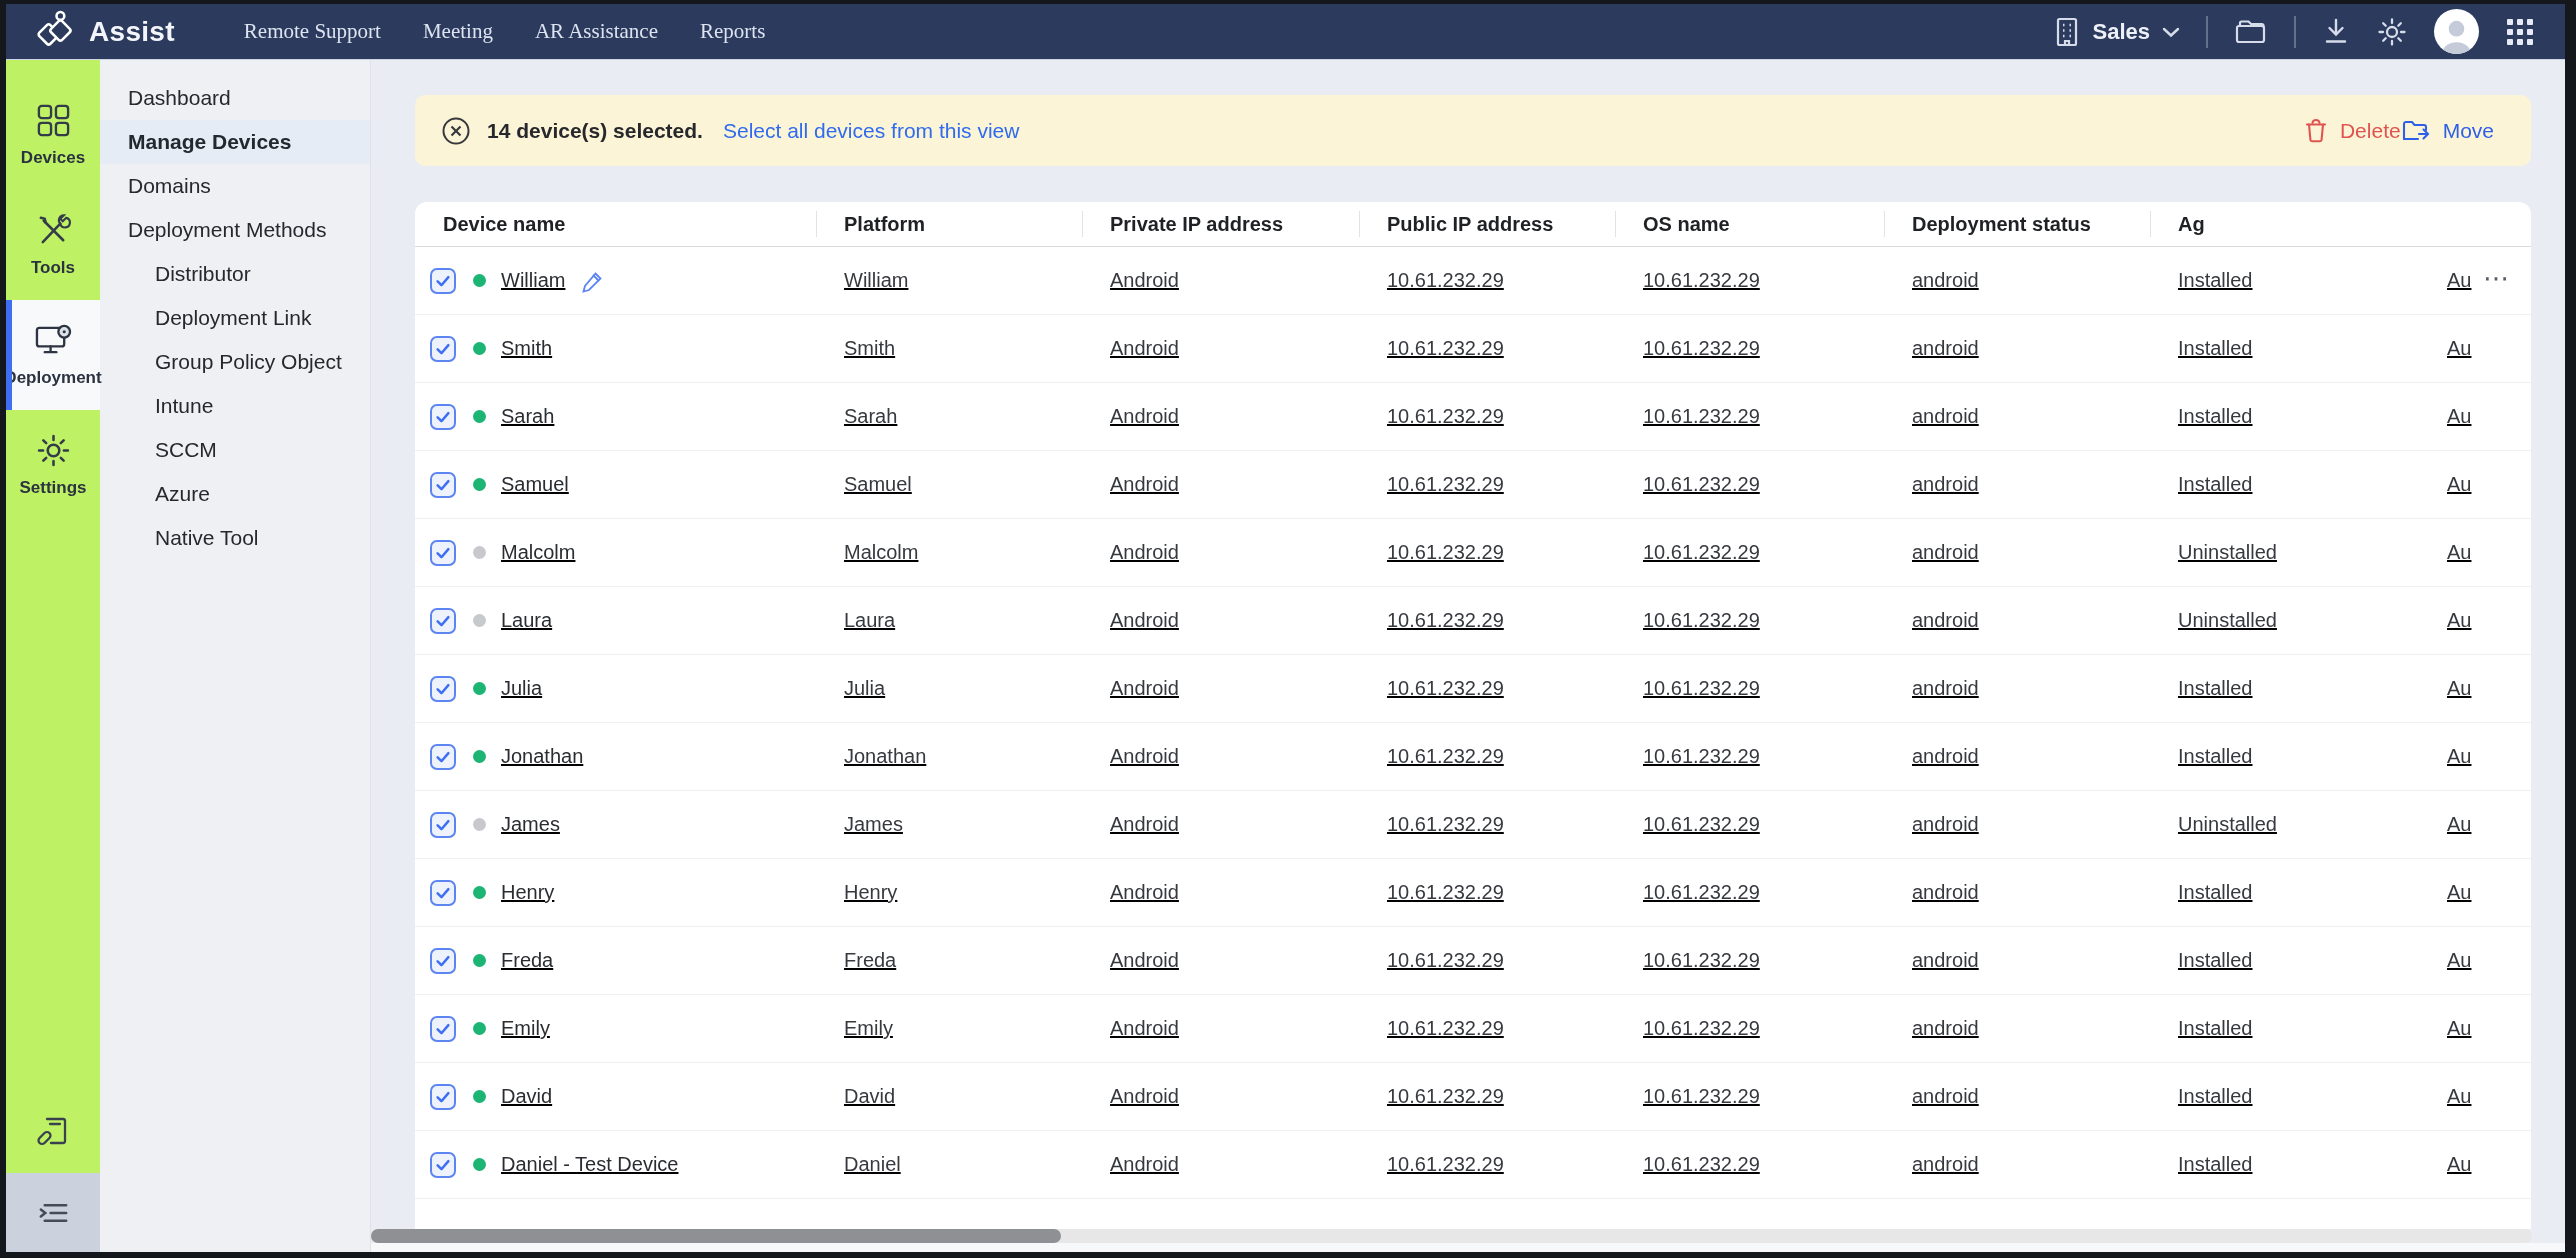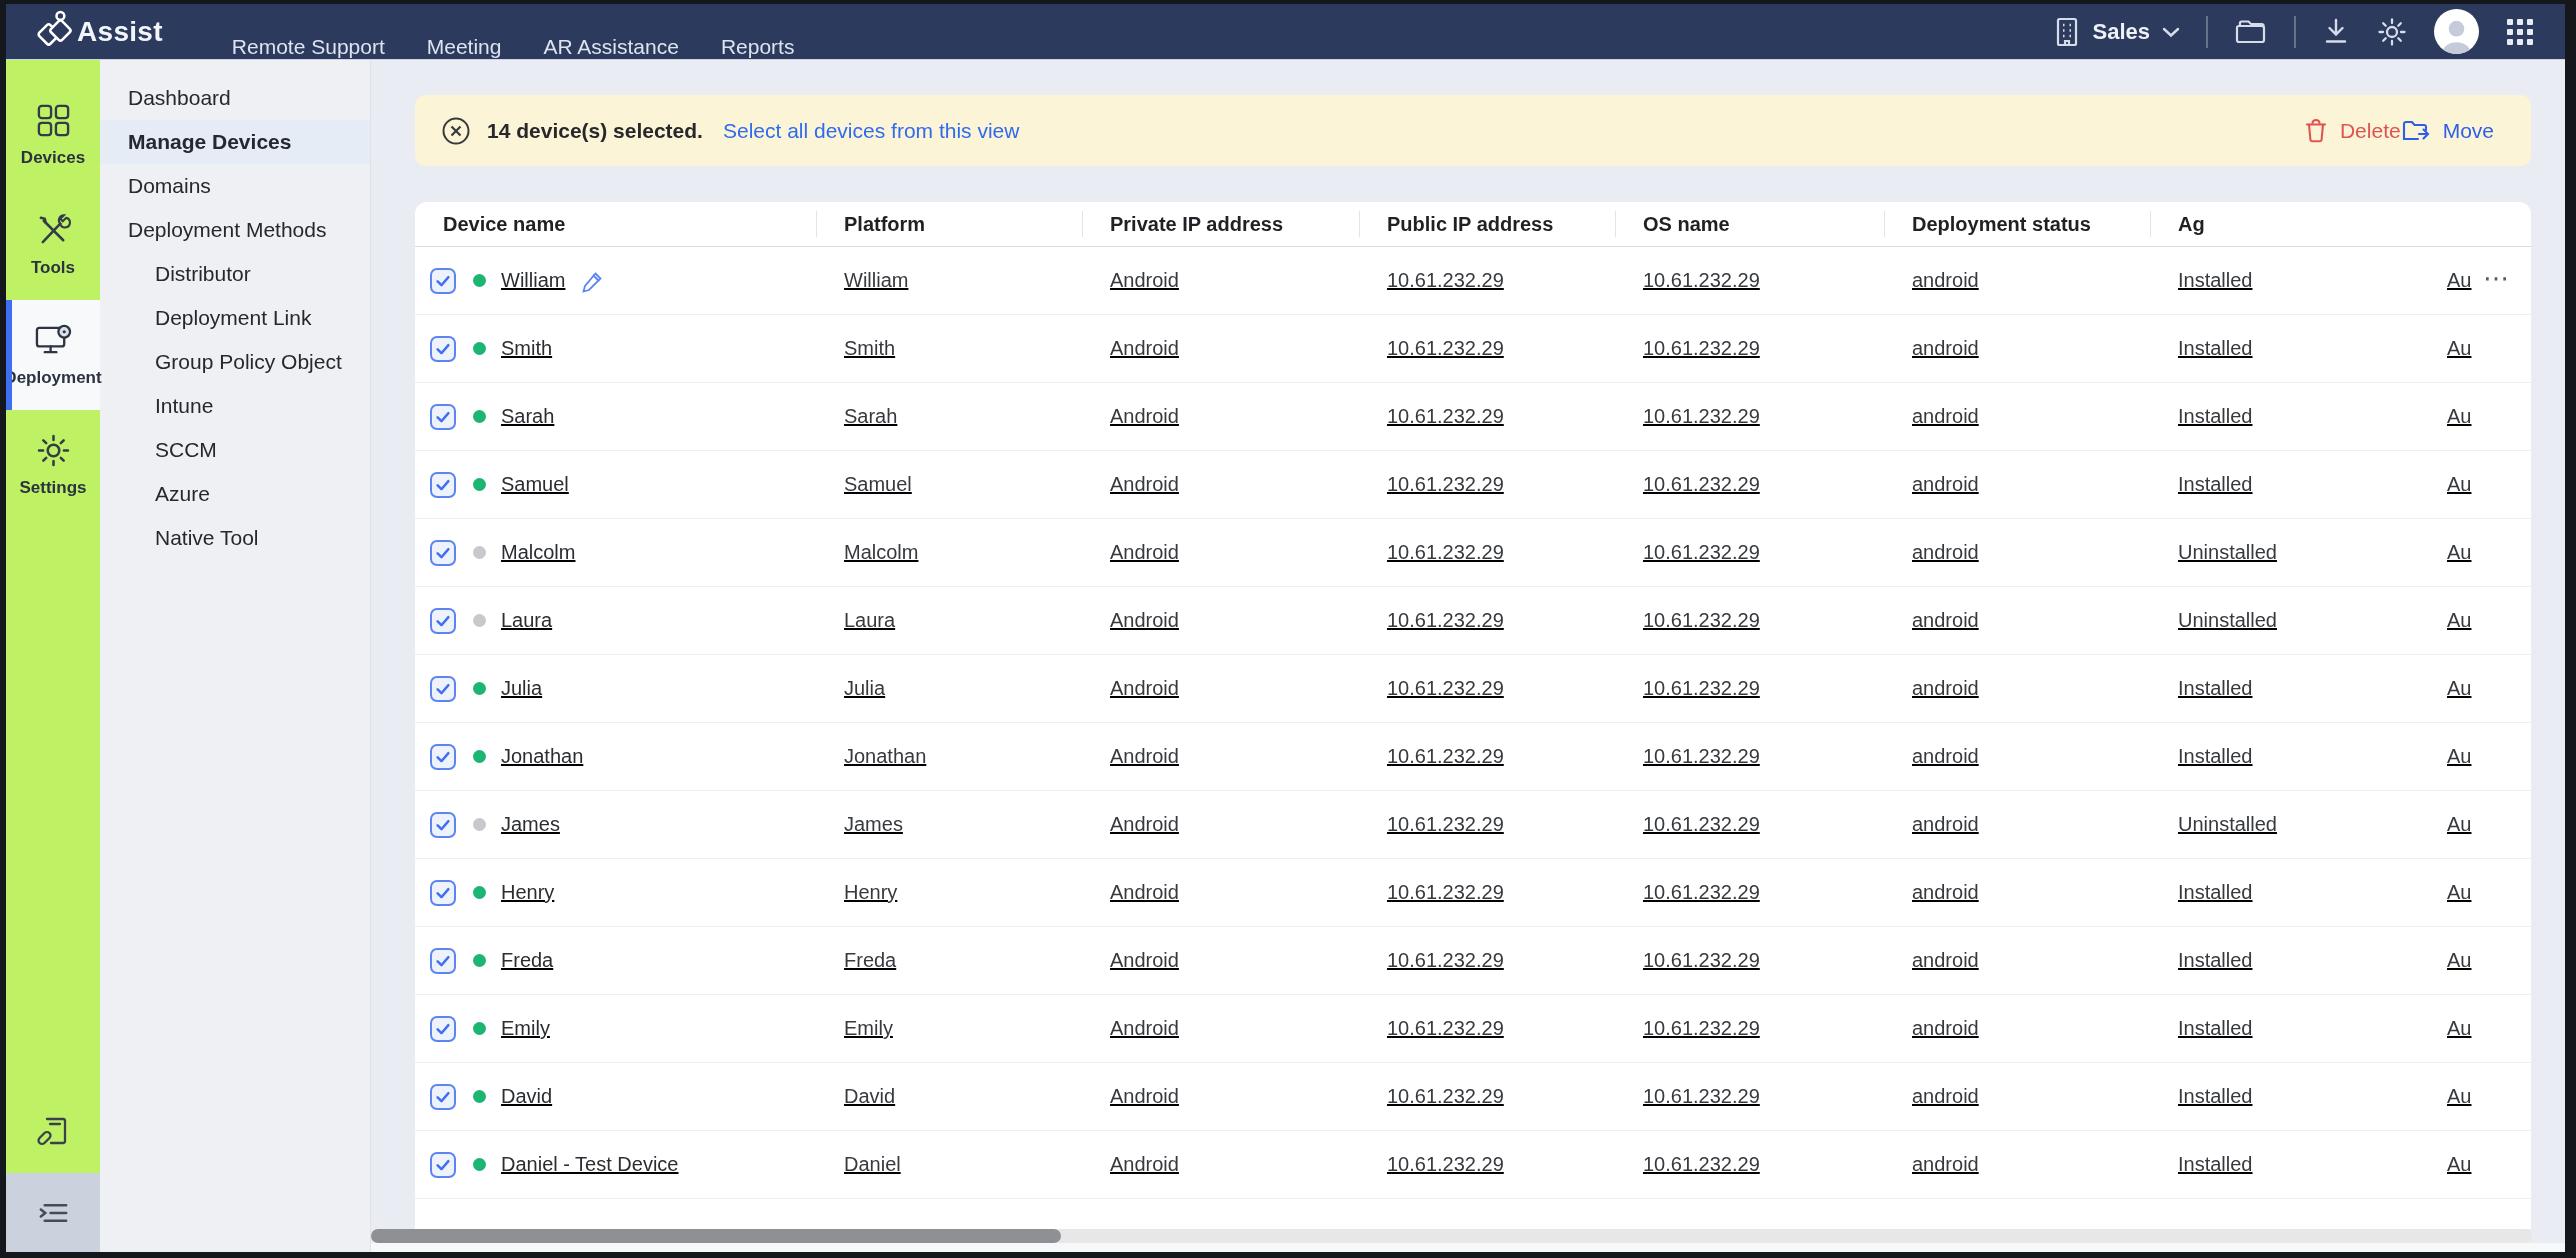--- a/index.html
+++ b/index.html
@@ -7,23 +7,23 @@
   body { font-family: "Liberation Sans", sans-serif; }
   .screen {
     width: 2576px; height: 1258px;
     border-top: 4px solid #14171c; border-left: 6px solid #14171c;
     border-right: 11px solid #14171c; border-bottom: 6px solid #14171c;
     display: flex; flex-direction: column;
     background: #e9ecf2; overflow: hidden; position: relative;
   }
   
   .topnav { height: 56px; flex: 0 0 56px; background: #2c3b5d; display: flex; align-items: center; color: #e8ecf6; border-bottom:1px solid #cdd4e4;}
-  .brand { display:flex; align-items:center; padding: 0 22px 0 30px; }
+  .brand { display:flex; align-items:center; gap:12px; padding: 0 22px 0 30px; }
   .brand-name { font-size: 28px; font-weight: 600; color: #f3f5fa; letter-spacing:0.3px; }
-  .nav-tabs { display:flex; align-items:flex-end; height:100%; margin-left: 26px; }
+  .nav-tabs { display:flex; align-items:center; height:100%; margin-left: 26px; font-family: Liberation Serif, serif; }
   .nav-tab { position: relative; display:flex; align-items:center; padding: 0 21px; font-size: 21px; color:#dde3f0; cursor: pointer; }
   .nav-tab.active { color:#ffffff; font-weight: 700; }
   .nav-tab.active::after { content:""; position:absolute; left:10px; right:10px; bottom:0; height:5px; background:#c9d2e6; border-radius:2px 2px 0 0; }
   .nav-right { margin-left:auto; display:flex; align-items:center; gap:26px; padding-right: 30px; justify-content: center; }
   .org-picker { display:flex; align-items:center; gap:12px; cursor:pointer; }
   .org-name { font-size:22px; font-weight:700; color:#eef1f8; }
   .nav-divider { width:2px; height:32px; background:rgba(255,255,255,.28); }
   .nav-icon { display:flex; align-items:center; justify-content:center; cursor:pointer; }
   .avatar { width:45px; height:45px; border-radius:50%; background:#ffffff; display:flex; align-items:flex-end; justify-content:center; overflow:hidden; cursor:pointer; }
 

